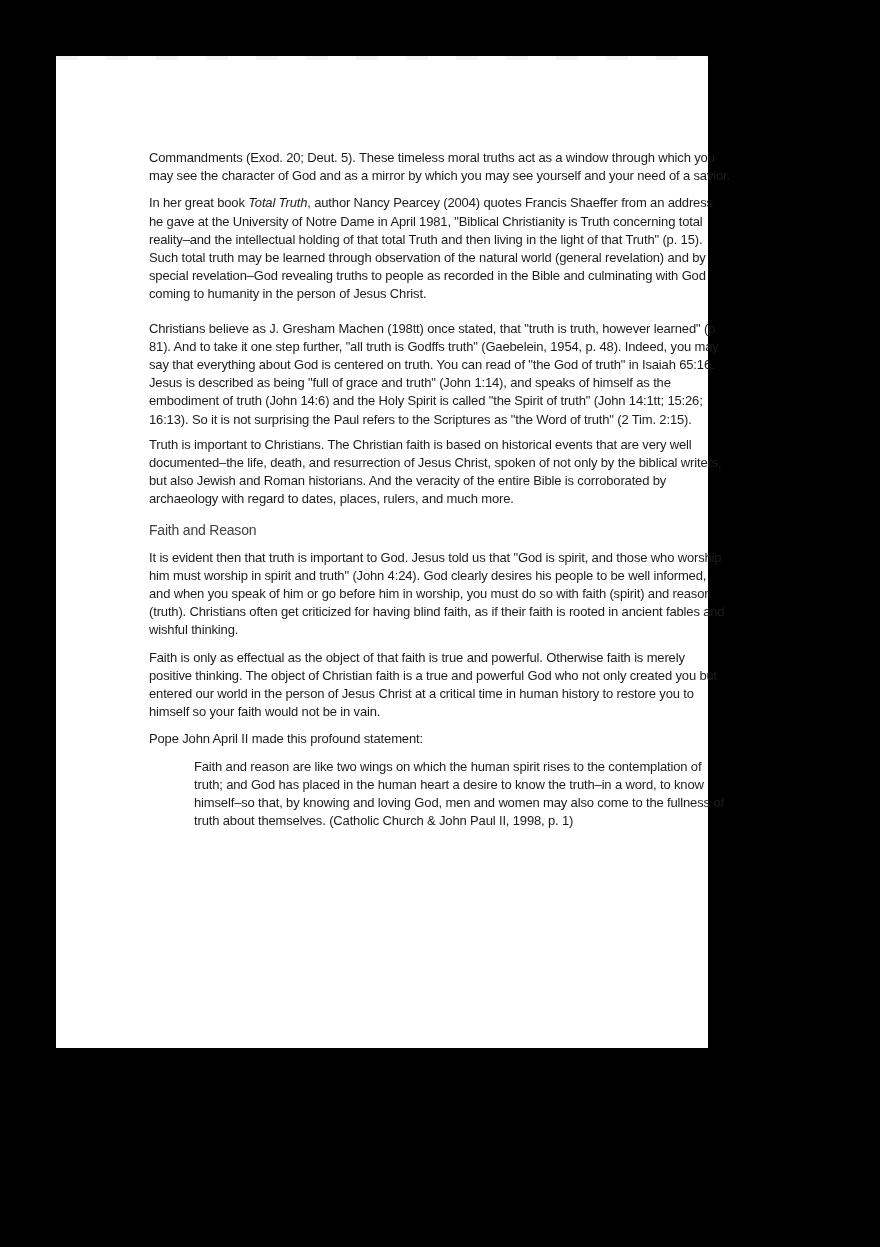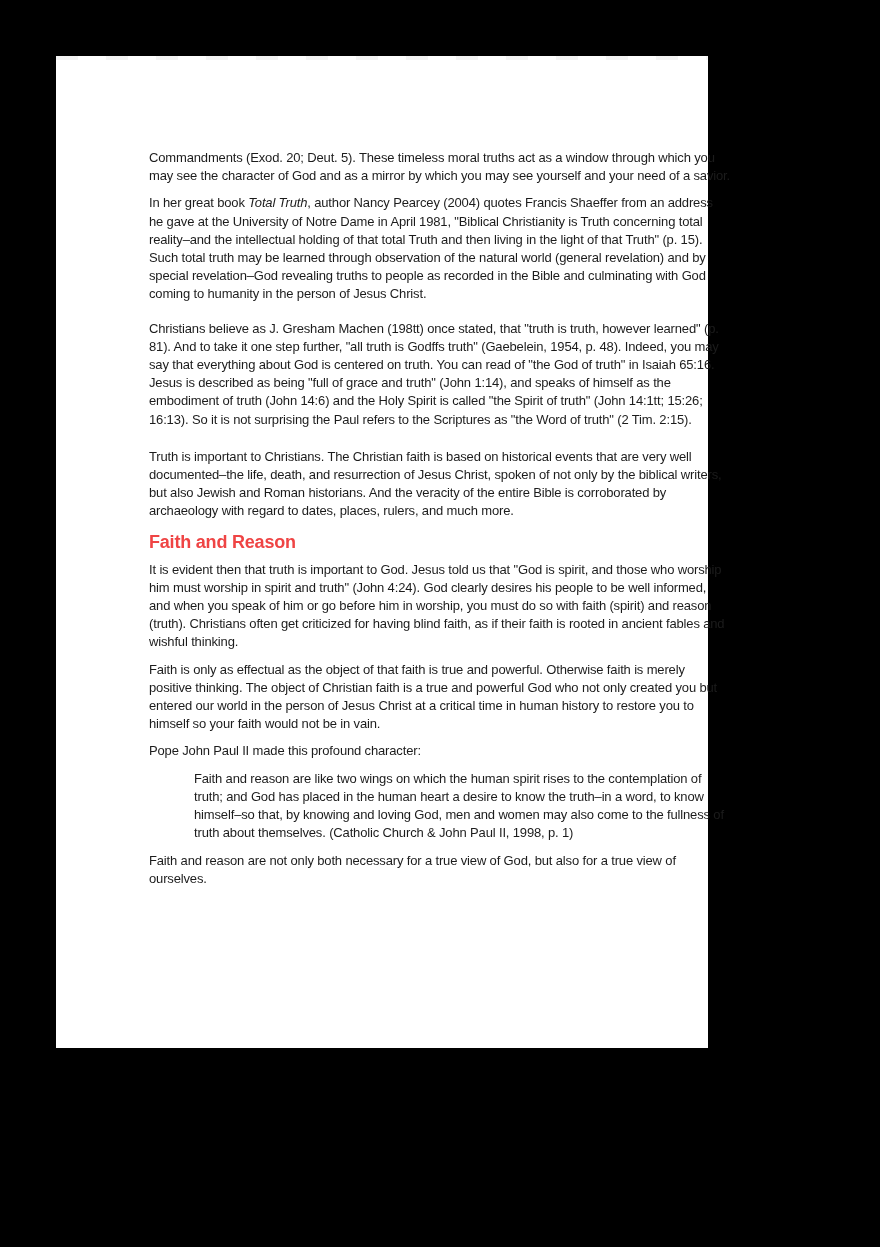--- a/index.html
+++ b/index.html
@@ -48,29 +48,29 @@
     letter-spacing: -0.15px;
     text-align: left;
   }
   .content p {
     margin: 0 0 9px 0;
   }
   .content p.tight {
     margin-bottom: 16px;
   }
   .content p.loose {
-    margin-bottom: 19px;
+    margin-bottom: 7px;
   }
   .content h2 {
     margin: 2px 0 7px 0;
-    font-size: 18px;
+    font-size: 14px;
     line-height: 24px;
-    font-weight: 700;
+    font-weight: 400;
     letter-spacing: -0.2px;
-    color: #ef4444;
+    color: #404040;
   }
   .content blockquote {
     margin: 3px 0 9px 45px;
     padding: 0;
   }
   .italic {
     font-style: italic;
   }
 </style>
 </head>
@@ -80,18 +80,17 @@
   <div class="page">
     <div class="page-edge-artifact"></div>
     <div class="content">
       <p>Commandments (Exod. 20; Deut. 5). These timeless moral truths act as a window through which you may see the character of God and as a mirror by which you may see yourself and your need of a savior.</p>
       <p class="tight"><span>In her great book </span><span class="italic">Total Truth</span><span>, author Nancy Pearcey (2004) quotes Francis Shaeffer from an address he gave at the University of Notre Dame in April 1981, "Biblical Christianity is Truth concerning total reality–and the intellectual holding of that total Truth and then living in the light of that Truth" (p. 15). Such total truth may be learned through observation of the natural world (general revelation) and by special revelation–God revealing truths to people as recorded in the Bible and culminating with God coming to humanity in the person of Jesus Christ.</span></p>
       <p class="loose">Christians believe as J. Gresham Machen (198tt) once stated, that "truth is truth, however learned" (p. 81). And to take it one step further, "all truth is Godffs truth" (Gaebelein, 1954, p. 48). Indeed, you may say that everything about God is centered on truth. You can read of "the God of truth" in Isaiah 65:16. Jesus is described as being "full of grace and truth" (John 1:14), and speaks of himself as the embodiment of truth (John 14:6) and the Holy Spirit is called "the Spirit of truth" (John 14:1tt; 15:26; 16:13). So it is not surprising the Paul refers to the Scriptures as "the Word of truth" (2 Tim. 2:15).</p>
       <p>Truth is important to Christians. The Christian faith is based on historical events that are very well documented–the life, death, and resurrection of Jesus Christ, spoken of not only by the biblical writers, but also Jewish and Roman historians. And the veracity of the entire Bible is corroborated by archaeology with regard to dates, places, rulers, and much more.</p>
       <h2>Faith and Reason</h2>
       <p>It is evident then that truth is important to God. Jesus told us that "God is spirit, and those who worship him must worship in spirit and truth" (John 4:24). God clearly desires his people to be well informed, and when you speak of him or go before him in worship, you must do so with faith (spirit) and reason (truth). Christians often get criticized for having blind faith, as if their faith is rooted in ancient fables and wishful thinking.</p>
       <p>Faith is only as effectual as the object of that faith is true and powerful. Otherwise faith is merely positive thinking. The object of Christian faith is a true and powerful God who not only created you but entered our world in the person of Jesus Christ at a critical time in human history to restore you to himself so your faith would not be in vain.</p>
-      <p>Pope John Paul II made this profound character:</p>
+      <p>Pope John April II made this profound statement:</p>
       <blockquote>Faith and reason are like two wings on which the human spirit rises to the contemplation of truth; and God has placed in the human heart a desire to know the truth–in a word, to know himself–so that, by knowing and loving God, men and women may also come to the fullness of truth about themselves. (Catholic Church &amp; John Paul II, 1998, p. 1)</blockquote>
-      <p>Faith and reason are not only both necessary for a true view of God, but also for a true view of ourselves.</p>
     </div>
   </div>
 </div>
 
 </body></html>

